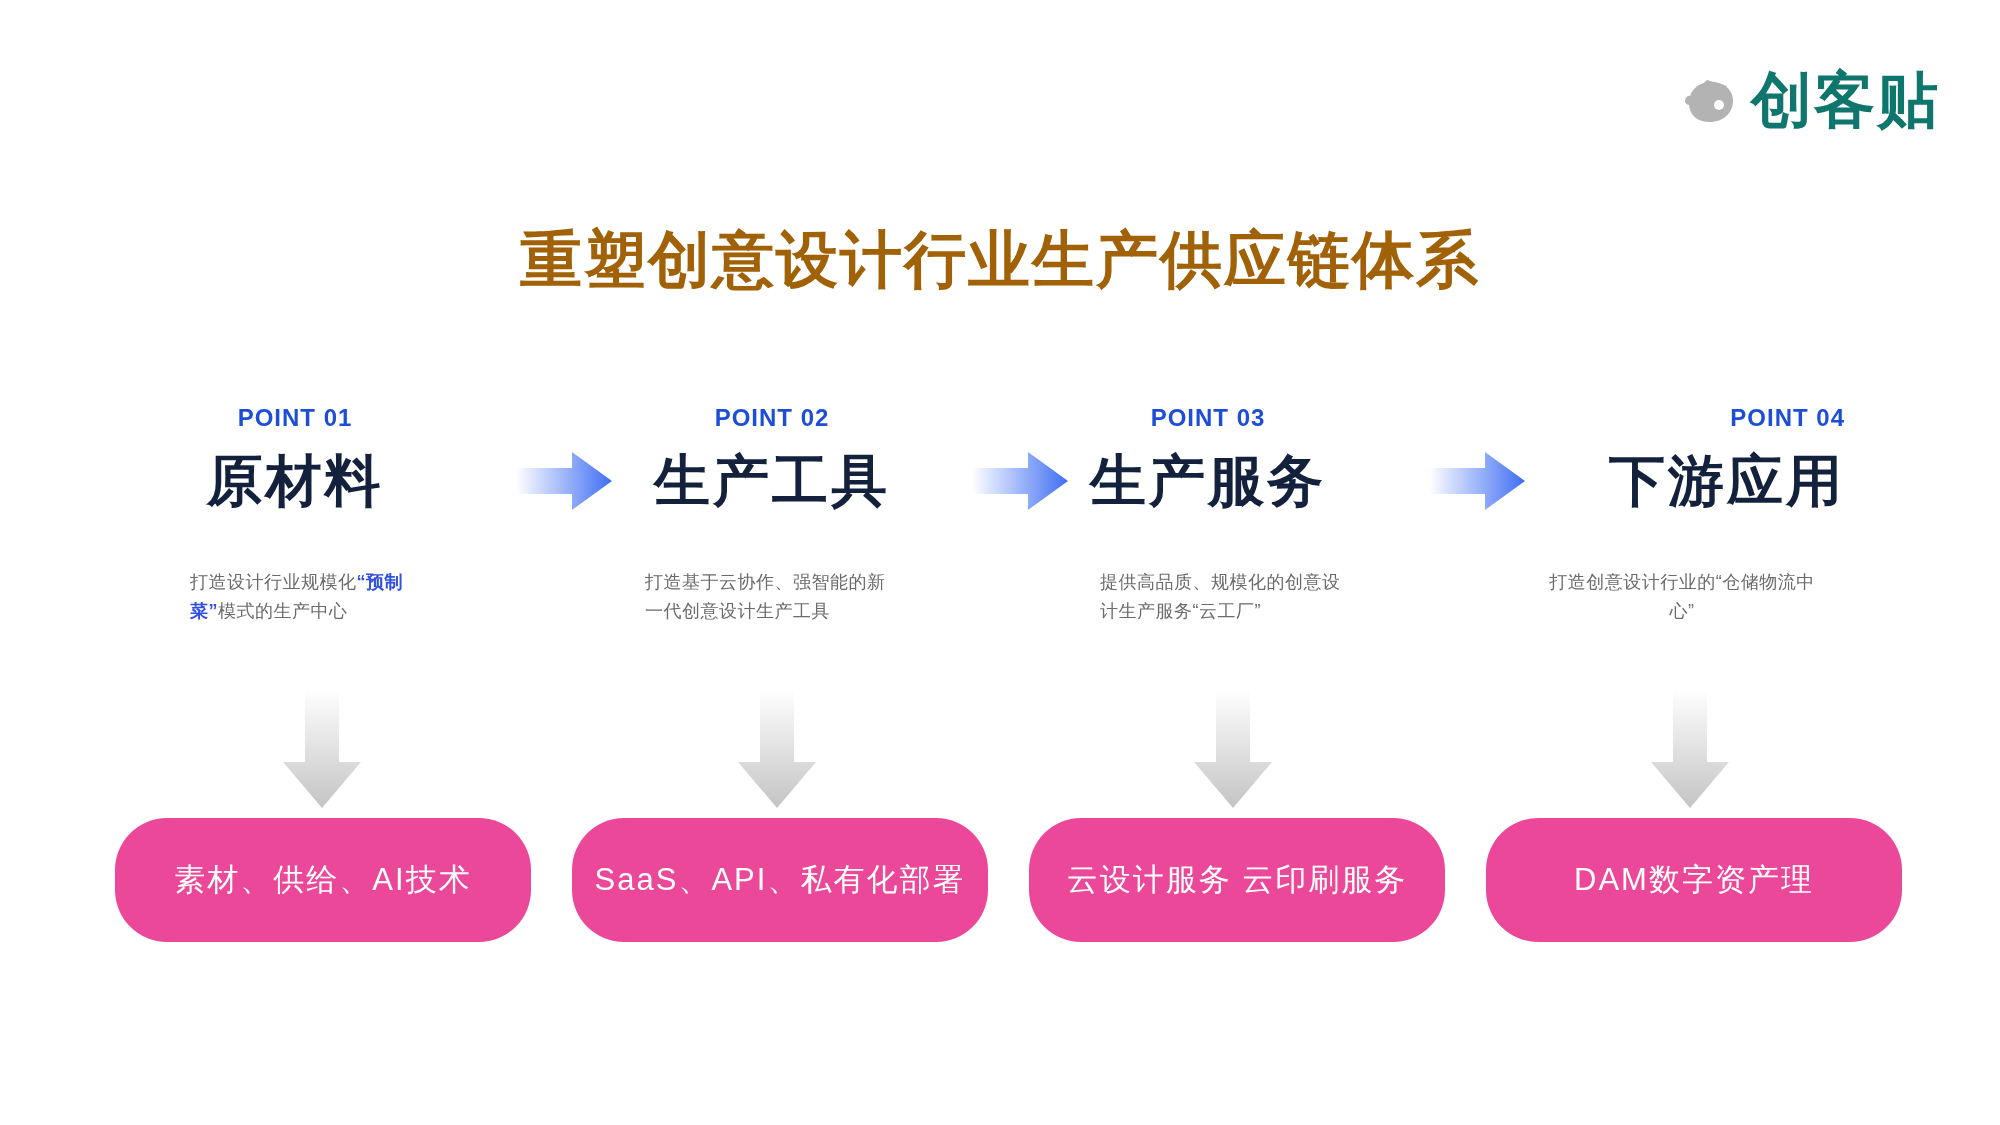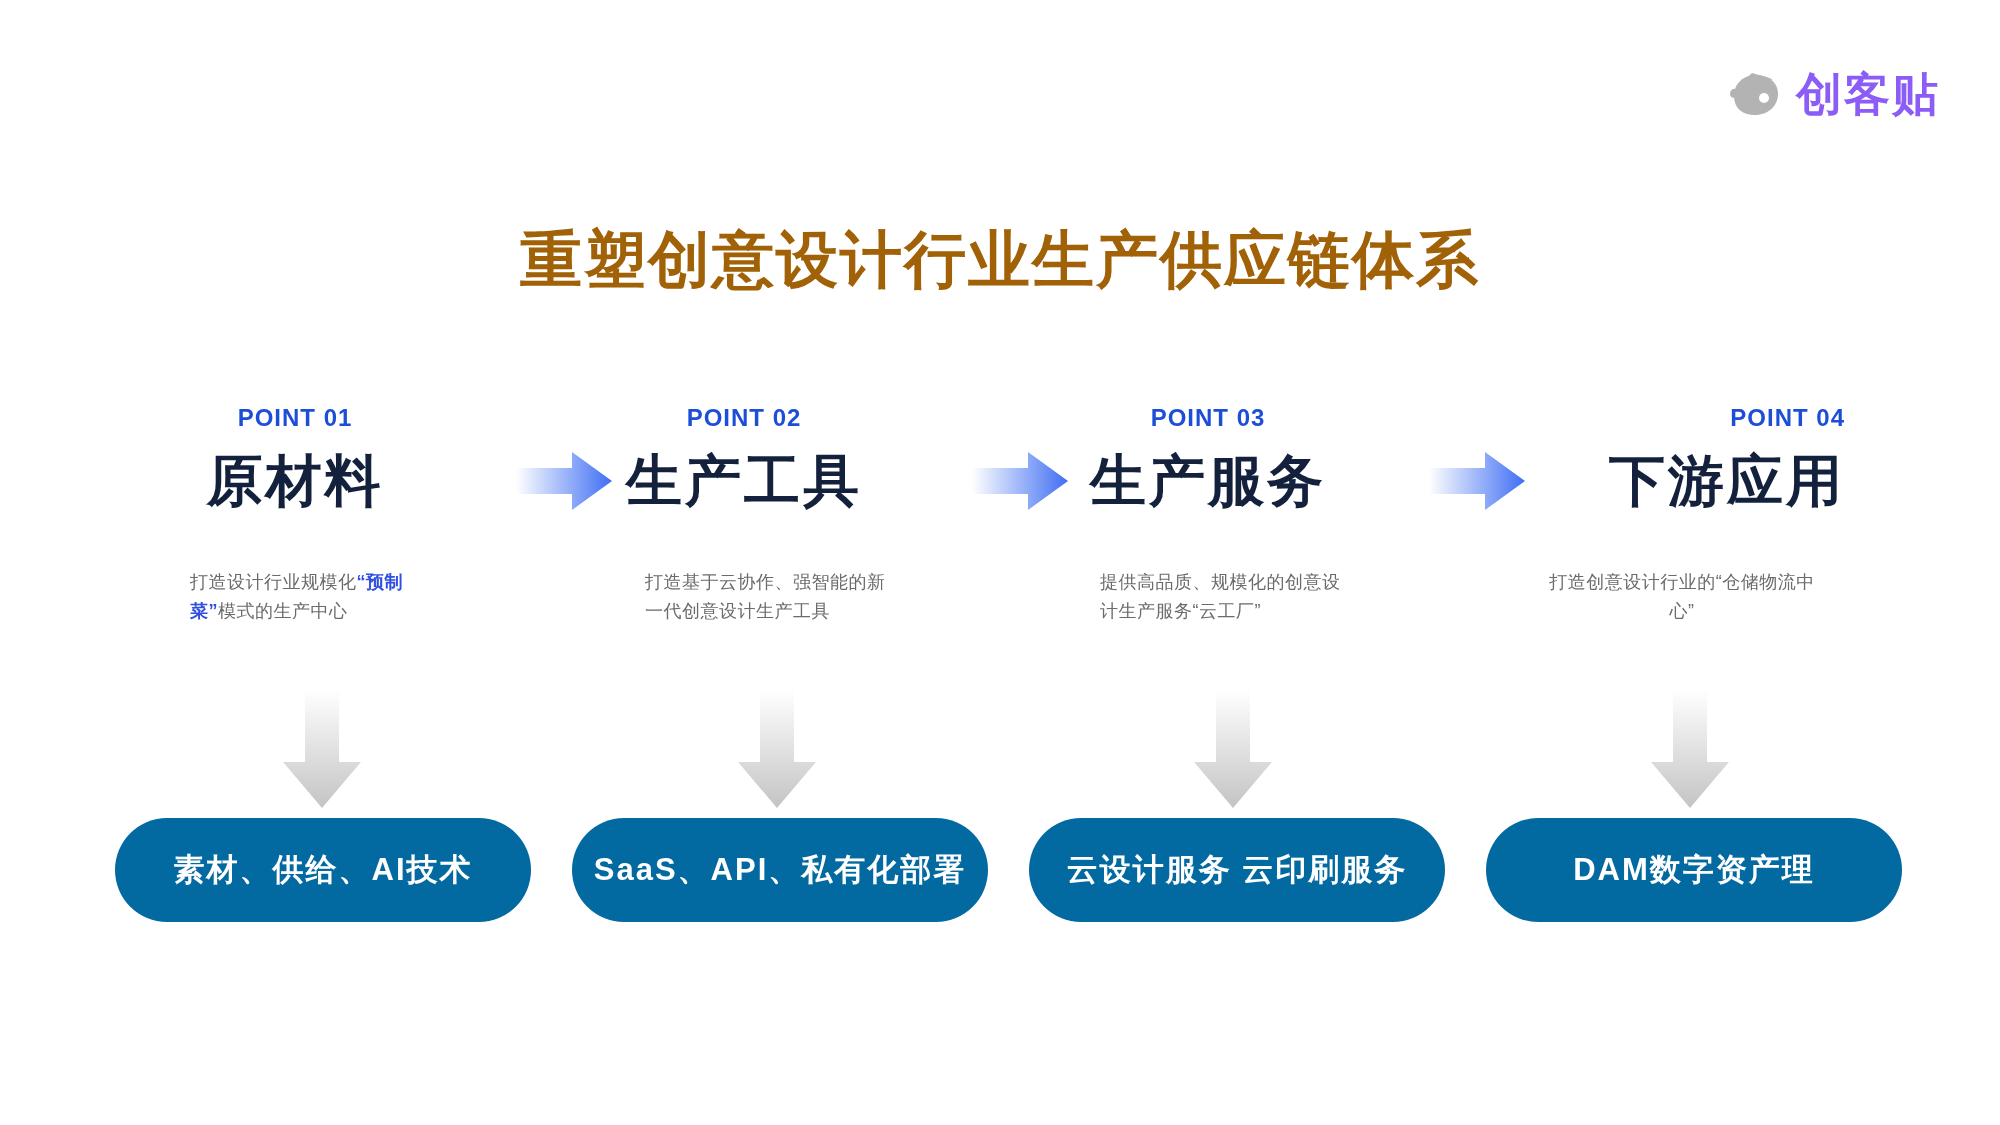--- a/index.html
+++ b/index.html
@@ -24,23 +24,23 @@
     display: flex;
     align-items: center;
     gap: 14px;
   }
   .logo-mark {
     width: 54px;
     height: 48px;
     position: relative;
   }
   .logo-text {
-    font-size: 46px;
-    font-weight: 700;
-    color: #8b5cf6;
+    font-size: 61px;
+    font-weight: 700;
+    color: #0f766e;
     letter-spacing: 2px;
     line-height: 1;
   }
 
   
   .page-title {
     position: absolute;
     top: 218px;
     left: 0;
     width: 2000px;
@@ -111,29 +111,29 @@
     position: absolute;
     top: 690px;
     width: 78px;
     height: 118px;
   }
 
   
   .pill {
     position: absolute;
     top: 818px;
-    height: 104px;
+    height: 124px;
     border-radius: 52px;
-    background: #0369a1;
+    background: #ec4899;
     display: flex;
     align-items: center;
     justify-content: center;
     color: #ffffff;
     font-size: 31px;
-    font-weight: 700;
+    font-weight: 400;
     letter-spacing: 2px;
     white-space: nowrap;
   }
 </style>
 </head>
 <body>
 
 <div class="logo">
   <span class="logo-mark">
     <svg width="54" height="48" viewBox="0 0 54 48" xmlns="http://www.w3.org/2000/svg">
@@ -148,21 +148,21 @@
 
 <div class="page-title">重塑创意设计行业生产供应链体系</div>
 
 <div class="flow">
 
   <div class="col-head" style="left:0px;">
     <div class="point">POINT 01</div>
     <div class="heading">原材料</div>
   </div>
 
-  <div class="col-head" style="left:449px;">
+  <div class="col-head" style="left:477px;">
     <div class="point">POINT 02</div>
     <div class="heading">生产工具</div>
   </div>
 
   <div class="col-head" style="left:913px;">
     <div class="point">POINT 03</div>
     <div class="heading">生产服务</div>
   </div>
 
   <div class="col-head" style="left:1370px;text-align:right;">

